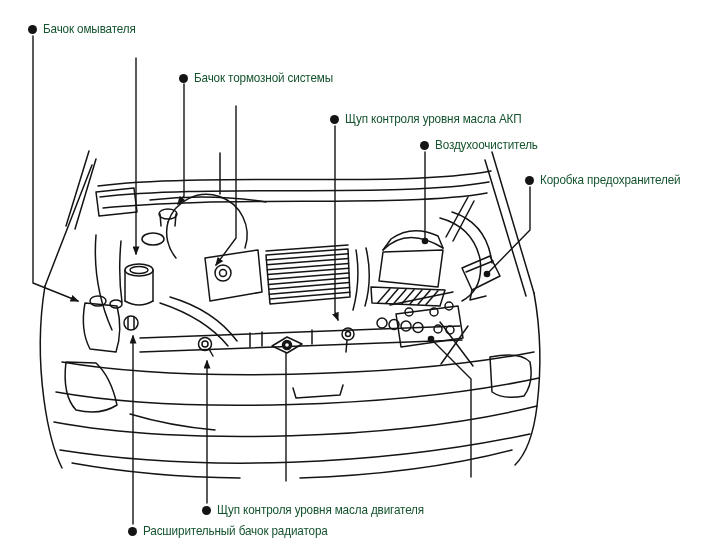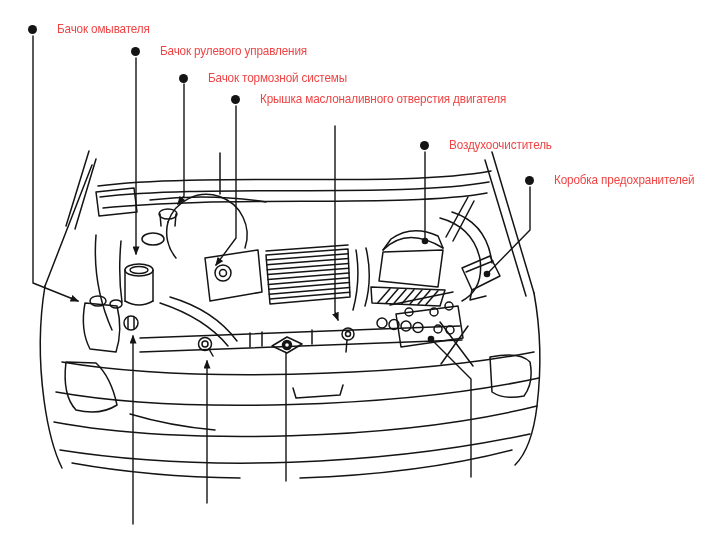--- a/index.html
+++ b/index.html
@@ -2,22 +2,22 @@
 <html><head>
 <meta charset="utf-8">
 <style>
   html,body{margin:0;padding:0;background:#e8e8e8;}
   #stage{
     position:relative;width:720px;height:559px;background:#ffffff;
     font-family:"Liberation Sans",sans-serif;overflow:hidden;
   }
   #art{position:absolute;left:0;top:0;width:720px;height:559px;}
   .lbl{
-    position:absolute;display:flex;align-items:center;gap:20px;
-    height:18px;white-space:nowrap;color:#ef4444;
+    position:absolute;display:flex;align-items:center;gap:6px;
+    height:18px;white-space:nowrap;color:#14532d;
   }
   .lbl .dot{
     width:9px;height:9px;border-radius:50%;background:#141414;flex:0 0 auto;
   }
   .lbl .txt{
     font-size:13px;font-weight:400;letter-spacing:-0.15px;
     transform:scaleX(0.9);transform-origin:left center;line-height:18px;
   }
 </style>
 </head>
@@ -210,34 +210,38 @@
       <path d="M207,503 V361" marker-end="url(#arr)"></path>
       <path d="M133,524 V336" marker-end="url(#arr)"></path>
       <path d="M471,477 V379 L431,339" marker-end="url(#ldot)"></path>
     </g>
   </svg>
 
   <div class="lbl" style="left:28px;top:20px">
     <span class="dot"></span>
     <span class="txt">Бачок омывателя</span>
   </div>
-  <div class="lbl" style="left:131px;top:42px">
-    <span class="dot"></span>
-    <span class="txt">Бачок рулевого управления</span>
-  </div>
   <div class="lbl" style="left:179px;top:69px">
     <span class="dot"></span>
     <span class="txt">Бачок тормозной системы</span>
   </div>
-  <div class="lbl" style="left:231px;top:90px">
-    <span class="dot"></span>
-    <span class="txt">Крышка маслоналивного отверстия двигателя</span>
+  <div class="lbl" style="left:330px;top:110px">
+    <span class="dot"></span>
+    <span class="txt">Щуп контроля уровня масла АКП</span>
   </div>
   <div class="lbl" style="left:525px;top:171px">
     <span class="dot"></span>
     <span class="txt">Коробка предохранителей</span>
   </div>
   <div class="lbl" style="left:420px;top:136px">
     <span class="dot"></span>
     <span class="txt">Воздухоочиститель</span>
   </div>
+  <div class="lbl" style="left:202px;top:501px">
+    <span class="dot"></span>
+    <span class="txt">Щуп контроля уровня масла двигателя</span>
+  </div>
+  <div class="lbl" style="left:128px;top:522px">
+    <span class="dot"></span>
+    <span class="txt">Расширительный бачок радиатора</span>
+  </div>
 
 </div>
 
 </body></html>

